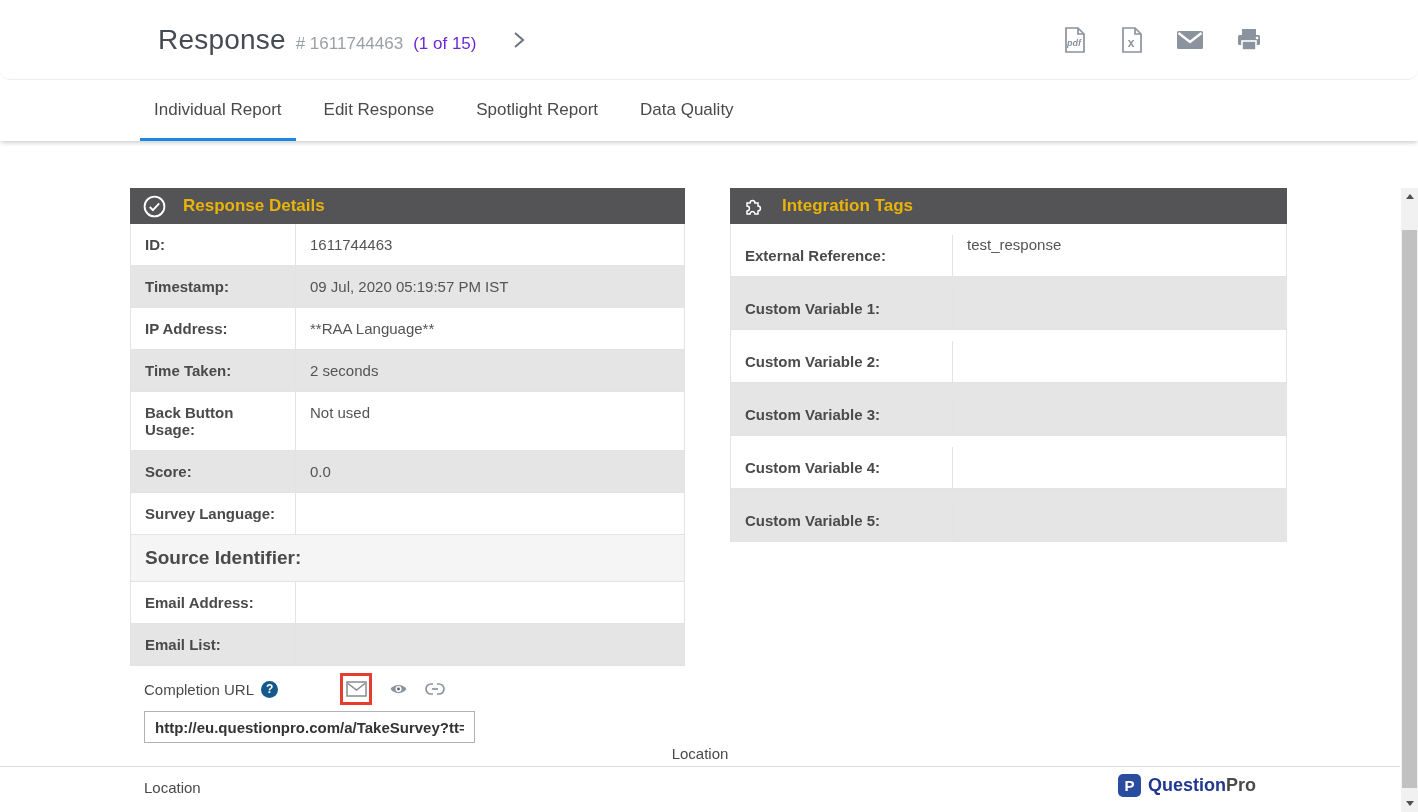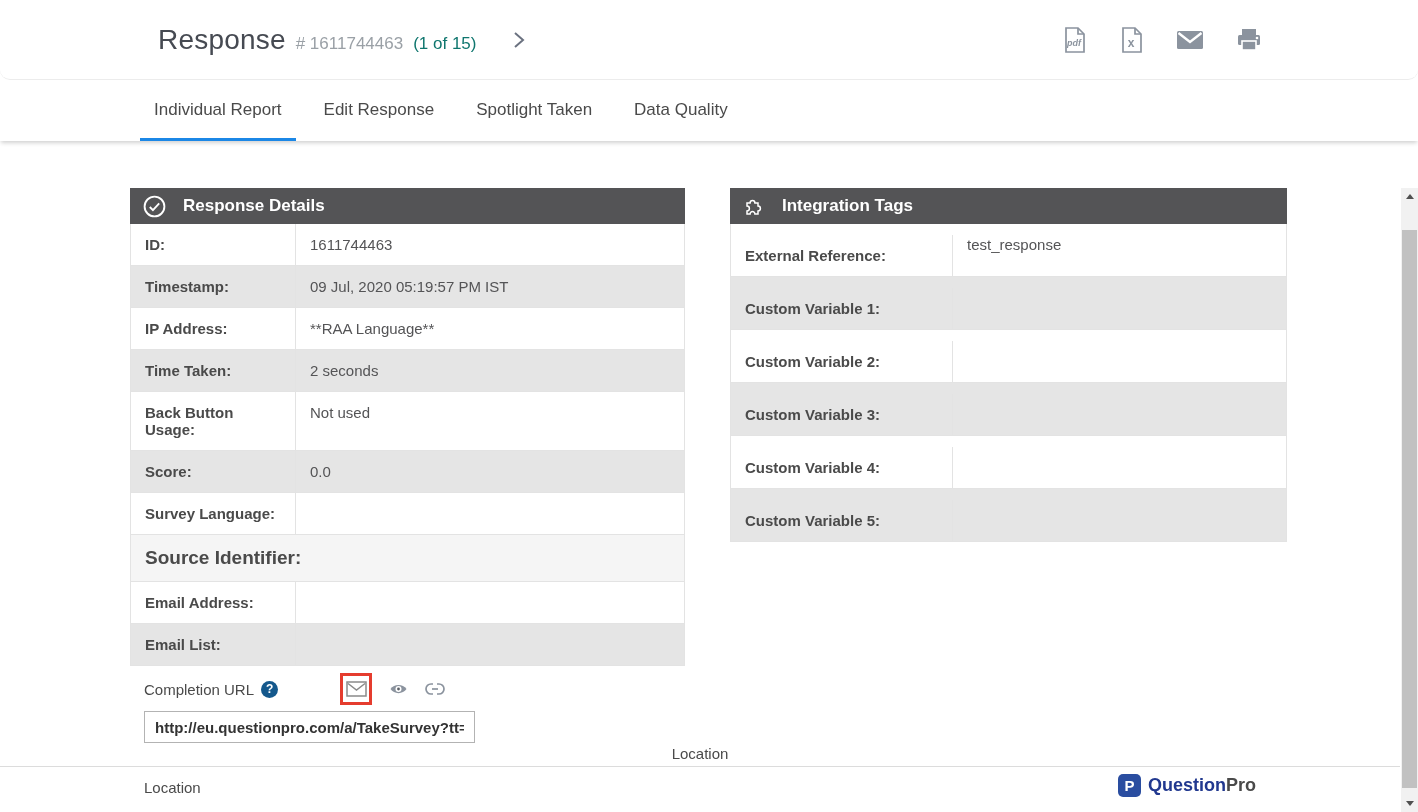--- a/index.html
+++ b/index.html
@@ -11,21 +11,21 @@
 
   
   .app-header {
     position:absolute; top:0; left:0; width:1418px; height:80px;
     background:#fff; border-bottom:1px solid #ececec;
     display:flex; align-items:center; padding:0 156px 0 158px;border-radius:10px;
   }
   .title-wrap { display:flex; align-items:baseline; gap:10px; }
   .page-title { font-size:28px; font-weight:500; color:#464a52; letter-spacing:0.2px; }
   .resp-num { font-size:17px; color:#9aa0a6; }
-  .resp-pos { font-size:17px; color:#0f766e; }
+  .resp-pos { font-size:17px; color:#6d28d9; }
   .next-chevron { margin-left:36px; cursor:pointer; display:flex; align-items:center; align-self:center; }
   .header-icons { margin-left:auto; display:flex; align-items:center; gap:32px; }
   .hicon { cursor:pointer; display:flex; align-items:center; }
 
   
   .tab-bar {
     position:absolute; top:81px; left:0; width:1418px; height:60px;
     background:#fff; box-shadow:0 3px 4px -1px rgba(0,0,0,0.18);
     display:flex; align-items:stretch; padding-left:140px; gap:14px; z-index:2;
   }
@@ -33,21 +33,21 @@
     display:flex; align-items:center; padding:0 14px; font-size:17px;
     color:#4a4a4a; border-bottom:3px solid transparent; cursor:pointer;
   }
   .tab.active { border-bottom-color:#1b87e6; }
 
   
   .panel { position:absolute; background:#fff; }
   .panel-left  { top:188px; left:130px;  width:555px; }
   .panel-right { top:188px; left:730px;  width:557px; }
   .panel-header {
-    height:36px; background:#545456; color:#ffffff; display:flex; align-items:center;
+    height:36px; background:#545456; color:#eab308; display:flex; align-items:center;
     gap:16px; padding:0 12px; font-size:17px; font-weight:bold;
   }
   .dtable { border:1px solid #e3e3e3; border-top:none; }
   .trow { display:flex; border-bottom:1px solid #e3e3e3; min-height:41px; background:#fff; }
   .trow:last-child { border-bottom:none; }
   .trow.alt { background:#e5e5e5; }
   .cell { padding:12px 14px; font-size:15px; line-height:17px; }
   .cell.lbl { font-weight:bold; color:#4a4a4a; border-right:1px solid #e3e3e3; flex:0 0 auto; }
   .panel-left  .cell.lbl { width:165px; }
   .panel-right .cell.lbl { width:222px;margin-top:11px; }
@@ -139,21 +139,21 @@
         <circle cx="21" cy="10" r="1.3" fill="#ffffff"></circle>
         <rect x="6" y="13" width="14" height="9" fill="#8b939e" stroke="#ffffff" stroke-width="1.6"></rect>
       </svg>
     </span>
   </div>
 </div>
 
 <div class="tab-bar">
   <div class="tab active">Individual Report</div>
   <div class="tab">Edit Response</div>
-  <div class="tab">Spotlight Taken</div>
+  <div class="tab">Spotlight Report</div>
   <div class="tab">Data Quality</div>
 </div>
 
 <div class="panel panel-left">
   <div class="panel-header">
     <svg width="25" height="25" viewBox="0 0 24 24">
       <circle cx="12" cy="12" r="9.5" fill="none" stroke="#ffffff" stroke-width="1.8"></circle>
       <path d="M7.5 12.5 L10.5 15.5 L16.5 9" fill="none" stroke="#ffffff" stroke-width="1.8"></path>
     </svg>
     <span>Response Details</span>

